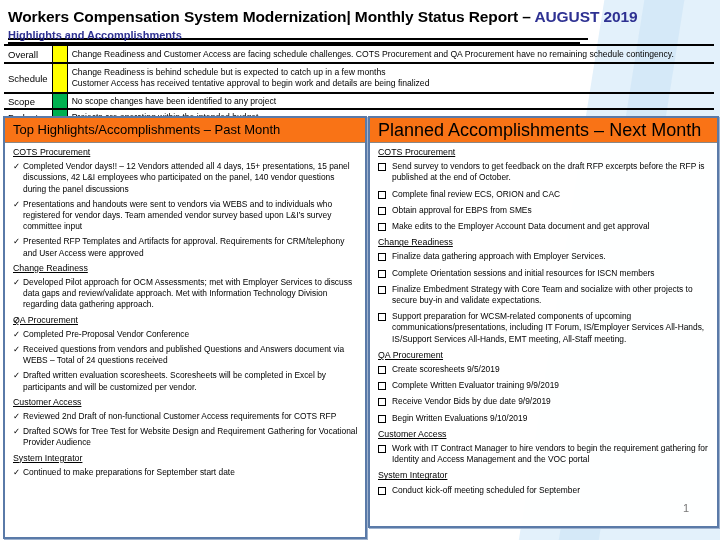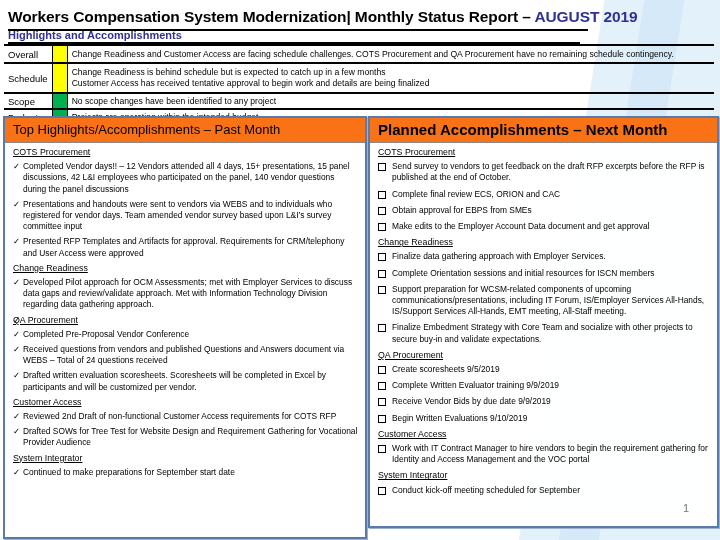--- a/index.html
+++ b/index.html
@@ -15,21 +15,21 @@
   }
   .swoosh-b {
     position: absolute; left: 600px; top: -40px; width: 40px; height: 640px;
     background: #cfe6f6; transform: skewX(-9deg); z-index: 0; opacity: 0.7;
   }
   .page { position: absolute; inset: 0; z-index: 1; }
 
   .title {
     position: absolute; left: 8px; top: 8px; width: 580px;
     font-size: 15.5px; font-weight: bold; letter-spacing: -0.1px;
-    border-bottom: 2px solid #000; padding-bottom: 3px; white-space: nowrap;
+    border-bottom: 2px solid #000; padding-bottom: 12px; white-space: nowrap;
   }
   .title .accent { color: #2e3192; }
   .subtitle {
     position: absolute; left: 8px; top: 29px; width: 572px;
     font-size: 11px; color: #2e3192; border-bottom: 2px solid #000; padding-bottom: 1px; font-weight: bold;
   }
 
   .status-table {
     position: absolute; left: 4px; top: 44px; width: 710px;
     border-collapse: collapse; font-size: 8.6px;
@@ -49,21 +49,21 @@
     position: absolute; top: 116px; background: #fff;
     border: 2px solid #5a7aa8; box-shadow: 1px 1px 0 #9fb3cf;
   }
   .panel.left { left: 3px; width: 360px; height: 419px; }
   .panel.right { left: 368px; width: 347px; height: 408px; background: rgba(255,255,255,0.96); }
   .panel-head {
     background: #f97316; font-size: 13px; padding: 2px 6px 2px 8px;
     border-bottom: 1px solid #888;
     height: 20px; line-height: 20px; white-space: nowrap;
   }
-  .panel.right .panel-head { font-weight: bold; font-size: 15px; }
+  .panel.right .panel-head { font-weight: normal; font-size: 18px; }
   .panel-body { padding: 2px 6px 0 8px; font-size: 8.4px; line-height: 11.2px; }
   .sec {
     text-decoration: underline; font-size: 8.8px; margin: 2px 0 3px 0;
   }
   .item { position: relative; padding-left: 10px; margin-bottom: 4px; }
   .item .mk {
     position: absolute; left: 0; top: 0; font-size: 8.5px;
   }
   .panel.right .item { padding-left: 14px; margin-bottom: 5px; }
   .panel.right .item .mk {
@@ -157,22 +157,22 @@
       <div class="sec">COTS Procurement</div>
       <div class="item"><span class="mk"></span><span>Send survey to vendors to get feedback on the draft RFP excerpts before the RFP is published at the end of October.</span></div>
       <div class="item"><span class="mk"></span></div>
       <div class="item"><span class="mk"></span><span>Complete final review ECS, ORION and CAC</span></div>
       <div class="item"><span class="mk"></span><span>Obtain approval for EBPS from SMEs</span></div>
       <div class="item"><span class="mk"></span><span>Make edits to the Employer Account Data document and get approval</span></div>
 
       <div class="sec">Change Readiness</div>
       <div class="item"><span class="mk"></span><span>Finalize data gathering approach with Employer Services.</span></div>
       <div class="item"><span class="mk"></span><span>Complete Orientation sessions and initial resources for ISCN members</span></div>
+      <div class="item"><span class="mk"></span><span>Finalize Embedment Strategy with Core Team and socialize with other projects to secure buy-in and validate expectations.</span></div>
       <div class="item"><span class="mk"></span><span>Support preparation for WCSM-related components of upcoming communications/presentations, including IT Forum, IS/Employer Services All-Hands, IS/Support Services All-Hands, EMT meeting, All-Staff meeting.</span></div>
-      <div class="item"><span class="mk"></span><span>Finalize Embedment Strategy with Core Team and socialize with other projects to secure buy-in and validate expectations.</span></div>
 
       <div class="sec">QA Procurement</div>
       <div class="item"><span class="mk"></span><span>Create scoresheets 9/5/2019</span></div>
       <div class="item"><span class="mk"></span><span>Complete Written Evaluator training 9/9/2019</span></div>
       <div class="item"><span class="mk"></span><span>Receive Vendor Bids by due date 9/9/2019</span></div>
       <div class="item"><span class="mk"></span><span>Begin Written Evaluations 9/10/2019</span></div>
 
       <div class="sec">Customer Access</div>
       <div class="item"><span class="mk"></span><span>Work with IT Contract Manager to hire vendors to begin the requirement gathering for Identity and Access Management and the VOC portal</span></div>
 

